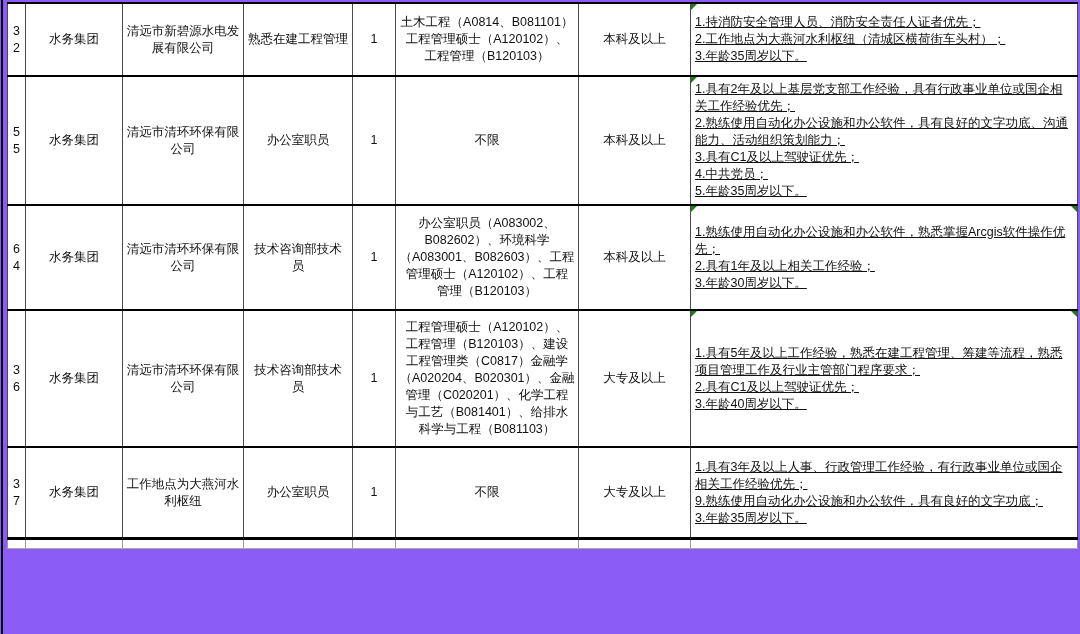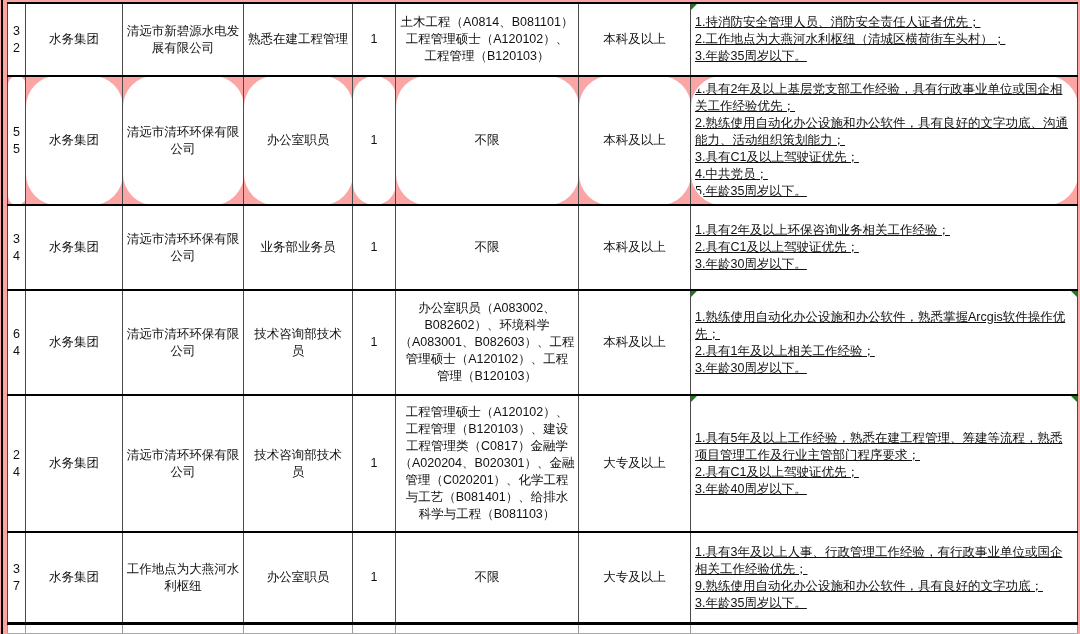--- a/index.html
+++ b/index.html
@@ -1,19 +1,19 @@
 <!DOCTYPE html>
 <html><head>
 <meta charset="utf-8">
 <style>
   html,body{margin:0;padding:0;background:#e8e8e8;}
   .screen{
     position:relative;
     width:1080px;height:634px;
-    background:#fca5a5;
+    background:#8b5cf6;
     overflow:hidden;
     font-family:"Liberation Sans","DejaVu Sans",sans-serif;
     color:#111;
   }
   .left-edge{
     position:absolute;left:1px;top:0;width:2px;height:634px;background:#000;
   }
   table.jobs{
     border-collapse:collapse;
     table-layout:fixed;
@@ -30,21 +30,21 @@
     text-align:center;
     font-size:12.5px;
     line-height:17px;
     padding:0 2px;
     overflow:hidden;
     word-break:break-all;
     white-space:pre-line;
     background:#fff;
   }
   tr.h32 td{height:71px;}
-  tr.h33 td{height:127px;border-radius:31px;}
+  tr.h33 td{height:127px;}
   tr.h34 td{height:83px;}
   tr.h35 td{height:103px;}
   tr.h36 td{height:135px;}
   tr.h37 td{height:89px;}
   td.c-req{
     position:relative;
     text-align:left;
     padding:0 3px 0 4px;
     text-decoration:underline;
   }
@@ -106,53 +106,41 @@
         <td class="c-count">1</td>
         <td class="c-major">不限</td>
         <td class="c-edu">本科及以上</td>
         <td class="c-req"><span class="tri-tl"></span><span>1.具有2年及以上基层党支部工作经验，具有行政事业单位或国企相关工作经验优先；
 2.熟练使用自动化办公设施和办公软件，具有良好的文字功底、沟通能力、活动组织策划能力；
 3.具有C1及以上驾驶证优先；
 4.中共党员；
 5.年龄35周岁以下。</span></td>
       </tr>
 
-      <tr class="h34">
-        <td class="c-seq">34</td>
-        <td class="c-group">水务集团</td>
-        <td class="c-company">清远市清环环保有限公司</td>
-        <td class="c-position">业务部业务员</td>
-        <td class="c-count">1</td>
-        <td class="c-major">不限</td>
-        <td class="c-edu">本科及以上</td>
-        <td class="c-req"><span>1.具有2年及以上环保咨询业务相关工作经验；
-2.具有C1及以上驾驶证优先；
-3.年龄30周岁以下。</span></td>
-      </tr>
 
       <tr class="h35">
         <td class="c-seq">64</td>
         <td class="c-group">水务集团</td>
         <td class="c-company">清远市清环环保有限公司</td>
         <td class="c-position">技术咨询部技术
 员</td>
         <td class="c-count">1</td>
         <td class="c-major">办公室职员（A083002、
 B082602）、环境科学
 （A083001、B082603）、工程
 管理硕士（A120102）、工程
 管理（B120103）</td>
         <td class="c-edu">本科及以上</td>
         <td class="c-req"><span class="tri-tl"></span><span class="tri-tr"></span><span>1.熟练使用自动化办公设施和办公软件，熟悉掌握Arcgis软件操作优先；
 2.具有1年及以上相关工作经验；
 3.年龄30周岁以下。</span></td>
       </tr>
 
       <tr class="h36">
-        <td class="c-seq">24</td>
+        <td class="c-seq">36</td>
         <td class="c-group">水务集团</td>
         <td class="c-company">清远市清环环保有限公司</td>
         <td class="c-position">技术咨询部技术
 员</td>
         <td class="c-count">1</td>
         <td class="c-major">工程管理硕士（A120102）、
 工程管理（B120103）、建设
 工程管理类（C0817）金融学
 （A020204、B020301）、金融
 管理（C020201）、化学工程

